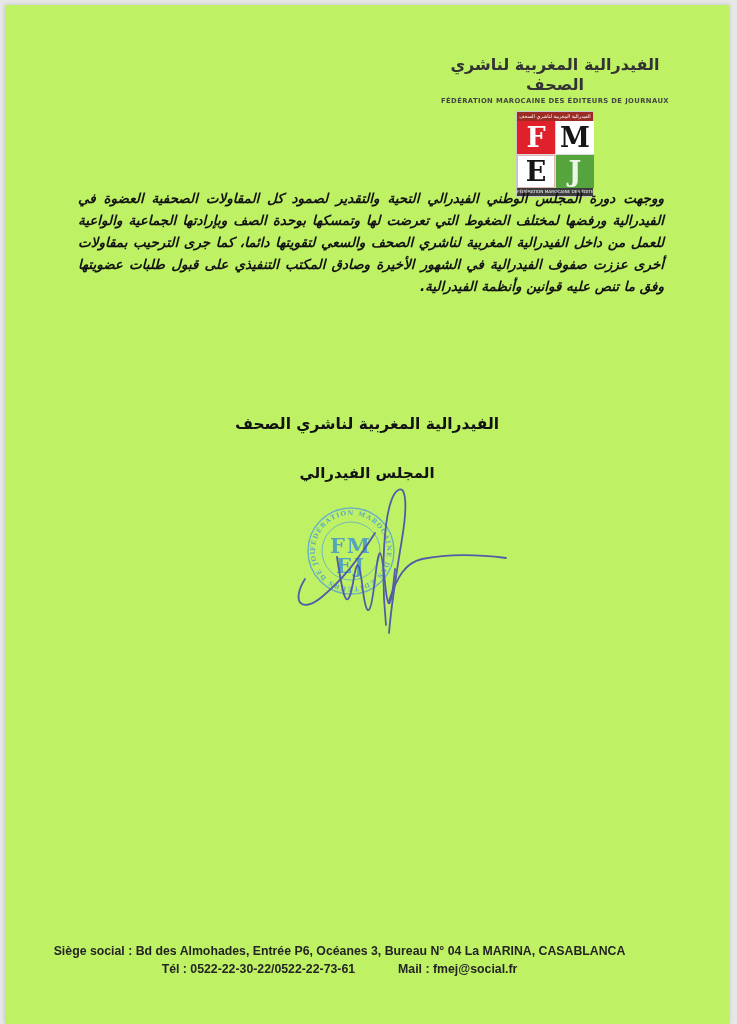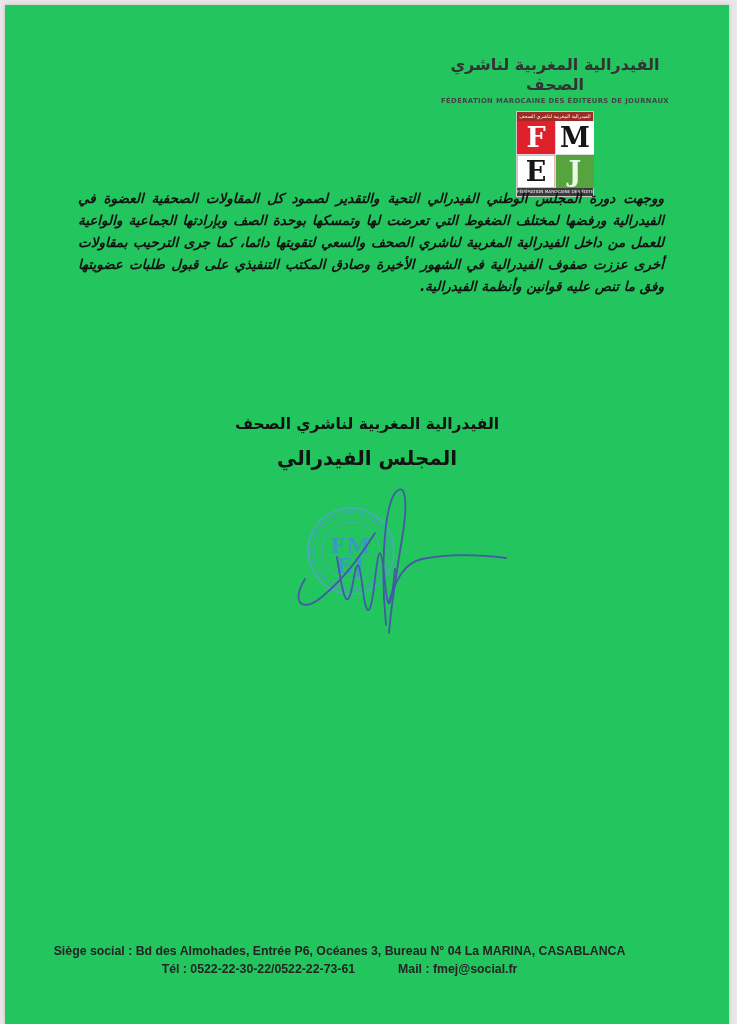--- a/index.html
+++ b/index.html
@@ -3,21 +3,21 @@
 <meta charset="utf-8">
 <style>
   html,body{margin:0;padding:0;}
   body{
     width:737px;height:1024px;position:relative;overflow:hidden;
     background:#e7e7e7;
     font-family:"DejaVu Sans", sans-serif;
   }
   .page{
     position:absolute;top:5px;left:5px;width:724px;height:1019px;
-    background:#22c55e;
+    background:#bef264;
     box-shadow:0 0 4px rgba(0,0,0,.18);
   }
   
   .org-header{
     position:absolute;top:50px;left:435px;width:230px;
     text-align:center;color:#2e2e2e;
   }
   .org-name-ar{
     direction:rtl;font-weight:bold;font-size:16px;line-height:20px;
     color:#333;letter-spacing:0;
@@ -58,21 +58,21 @@
   }
   .letter-body p{margin:0;font-style:italic;}
   .letter-body p.p1{margin-bottom:15px;text-align-last:right;}
   .letter-body p.p2{text-align-last:center;}
   
   .signoff{
     position:absolute;top:410px;left:0;width:724px;text-align:center;
     direction:rtl;font-weight:bold;color:#121212;
   }
   .signoff .line1{font-size:15.5px;}
-  .signoff .line2{font-size:20px;margin-top:13px;}
+  .signoff .line2{font-size:15px;margin-top:31px;}
   
   .stamp-area{position:absolute;top:478px;left:280px;width:235px;height:170px;}
   
   .footer{
     position:absolute;top:937px;left:0;width:669px;text-align:center;
     font-family:"Liberation Sans", sans-serif;
     font-size:12.3px;line-height:18px;color:#242424;font-weight:bold;
   }
   .footer .tel{margin-right:43px;}
 </style>

